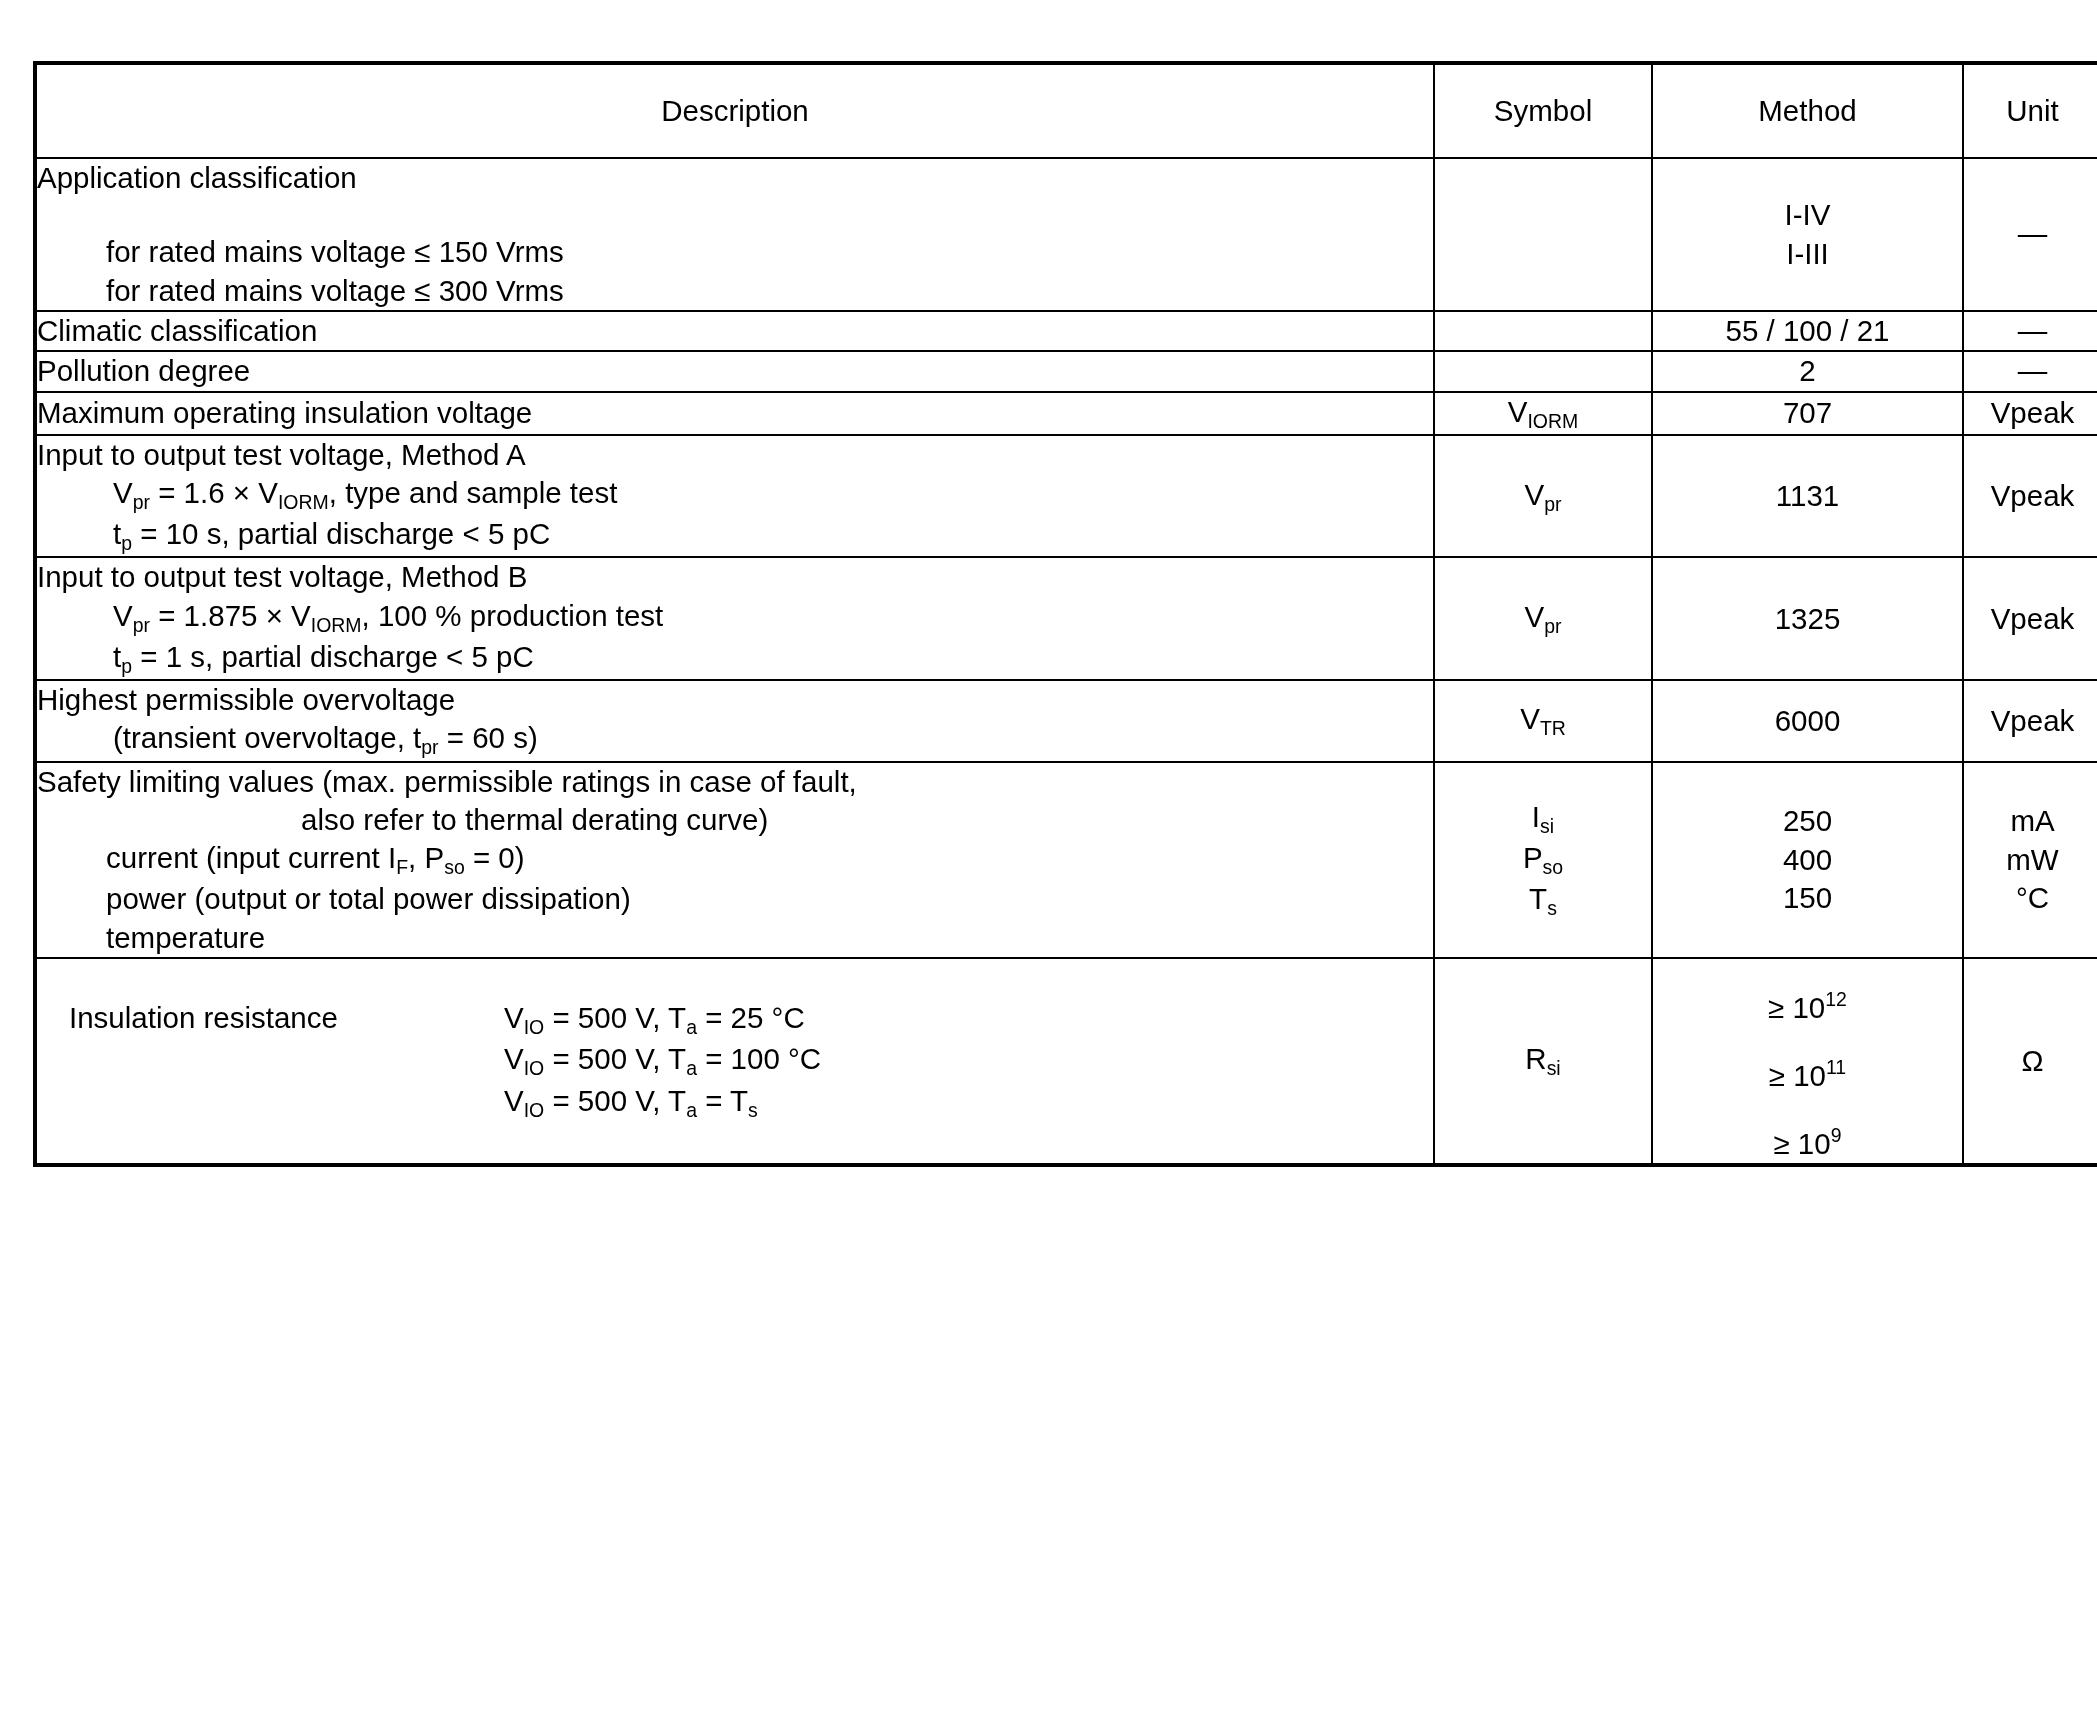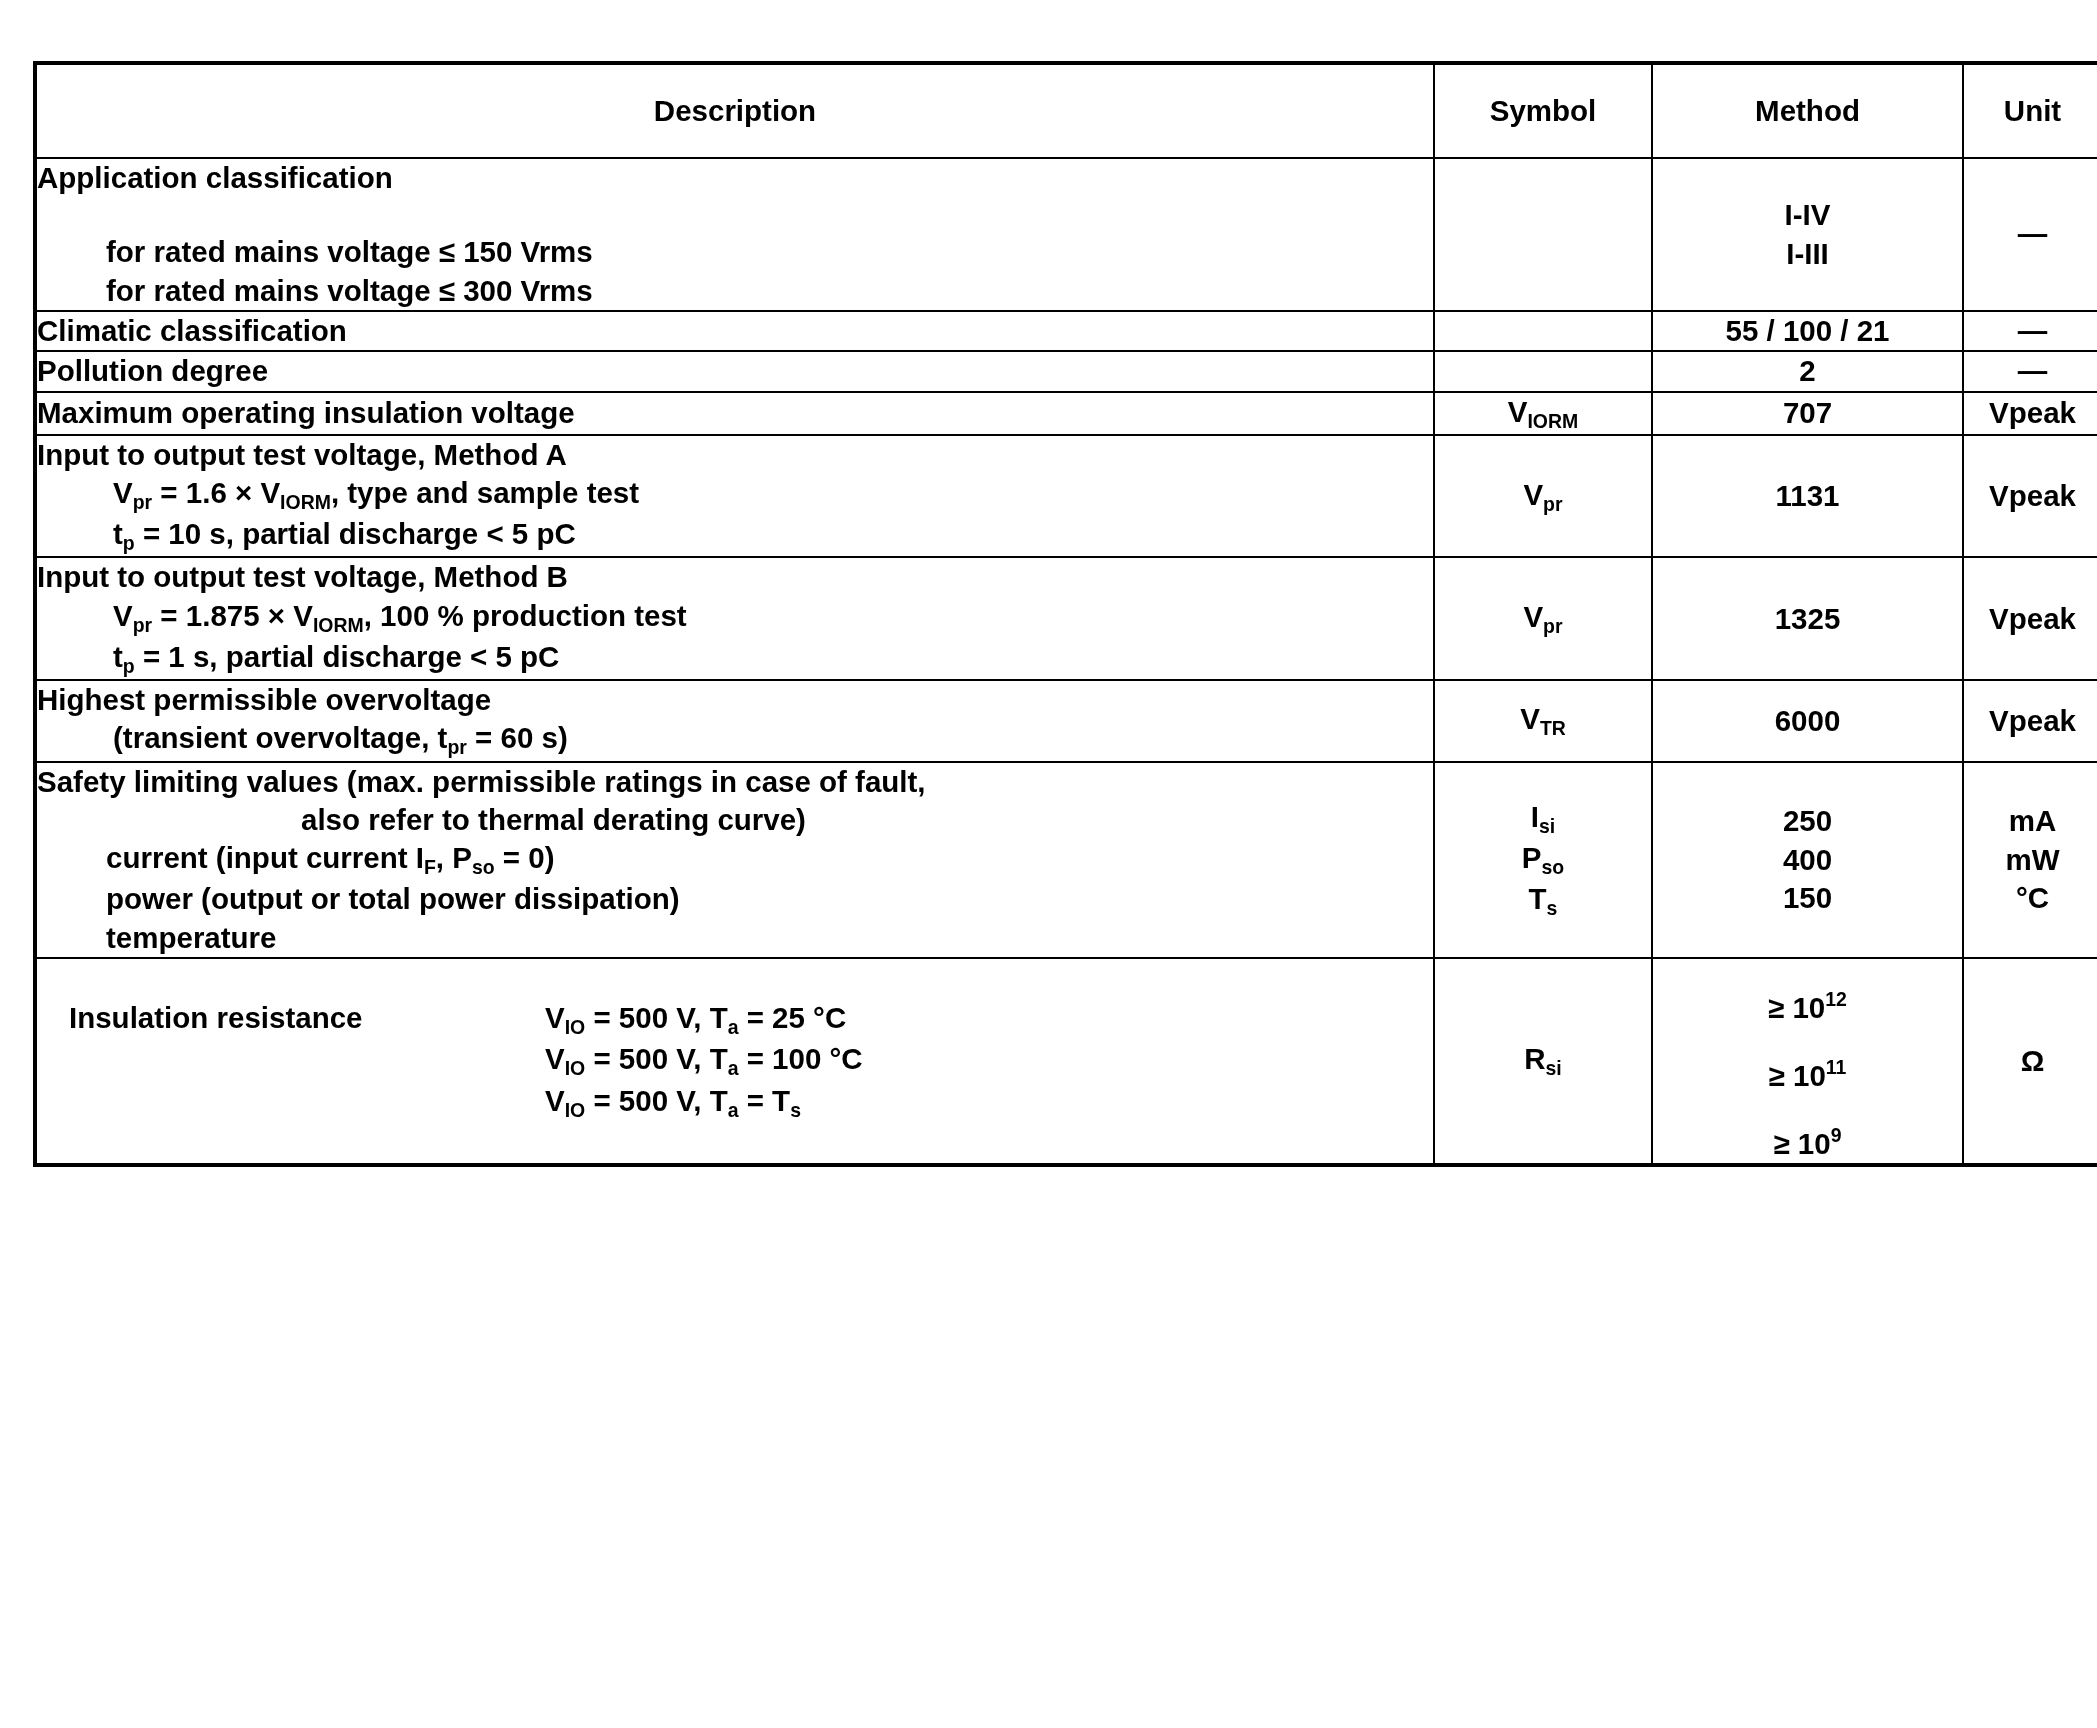--- a/index.html
+++ b/index.html
@@ -24,21 +24,21 @@
   table.spec {
     border-collapse: collapse;
     width: 2029px;
     table-layout: fixed;
     border: 4.7px solid #000;
   }
   table.spec td, table.spec th {
     border: 2.3px solid #000;
     padding: 0;
     vertical-align: middle;
-    font-weight: bold;
+    font-weight: normal;
     font-size: 29.5px;
   }
   
   col.c-desc  { width: 1399px; }
   col.c-sym   { width: 218px; }
   col.c-rate  { width: 311px; }
   col.c-unit  { width: 140px; }
 
   thead td {
     text-align: center;
@@ -62,21 +62,21 @@
   .indent3 { padding-left: 76px; display: block; }
   .dash { font-size: 31px; }
   .blank-line { display: block; height: 36px; }
   .nowrap { white-space: nowrap; margin-top: 28px; }
   .line { display: block; }
   .desc-2col {
     display: flex;
     align-items: flex-start;
   }
   .desc-2col .left { width: 435px; flex: 0 0 435px; margin-left: 32px; }
-  .desc-2col .right { flex: 1 1 auto; margin-left: 41px; }
+  .desc-2col .right { flex: 1 1 auto; }
   .tight { line-height: 1.34; }
 </style>
 </head>
 <body>
 
 <div class="page">
 
   <table class="spec">
     <colgroup>
       <col class="c-desc">

